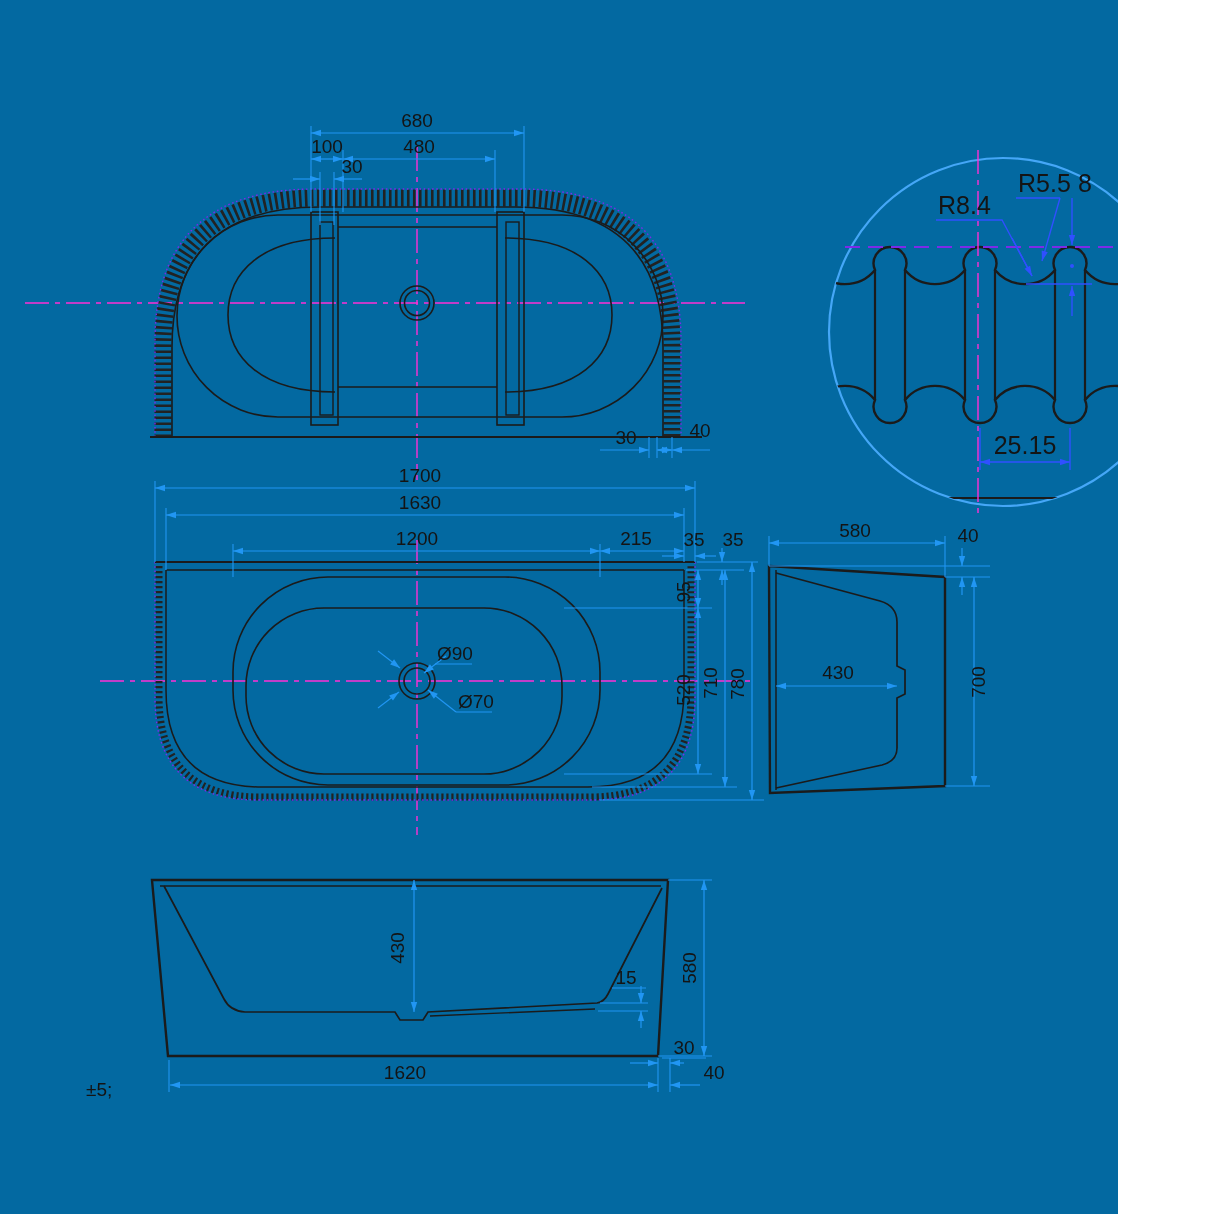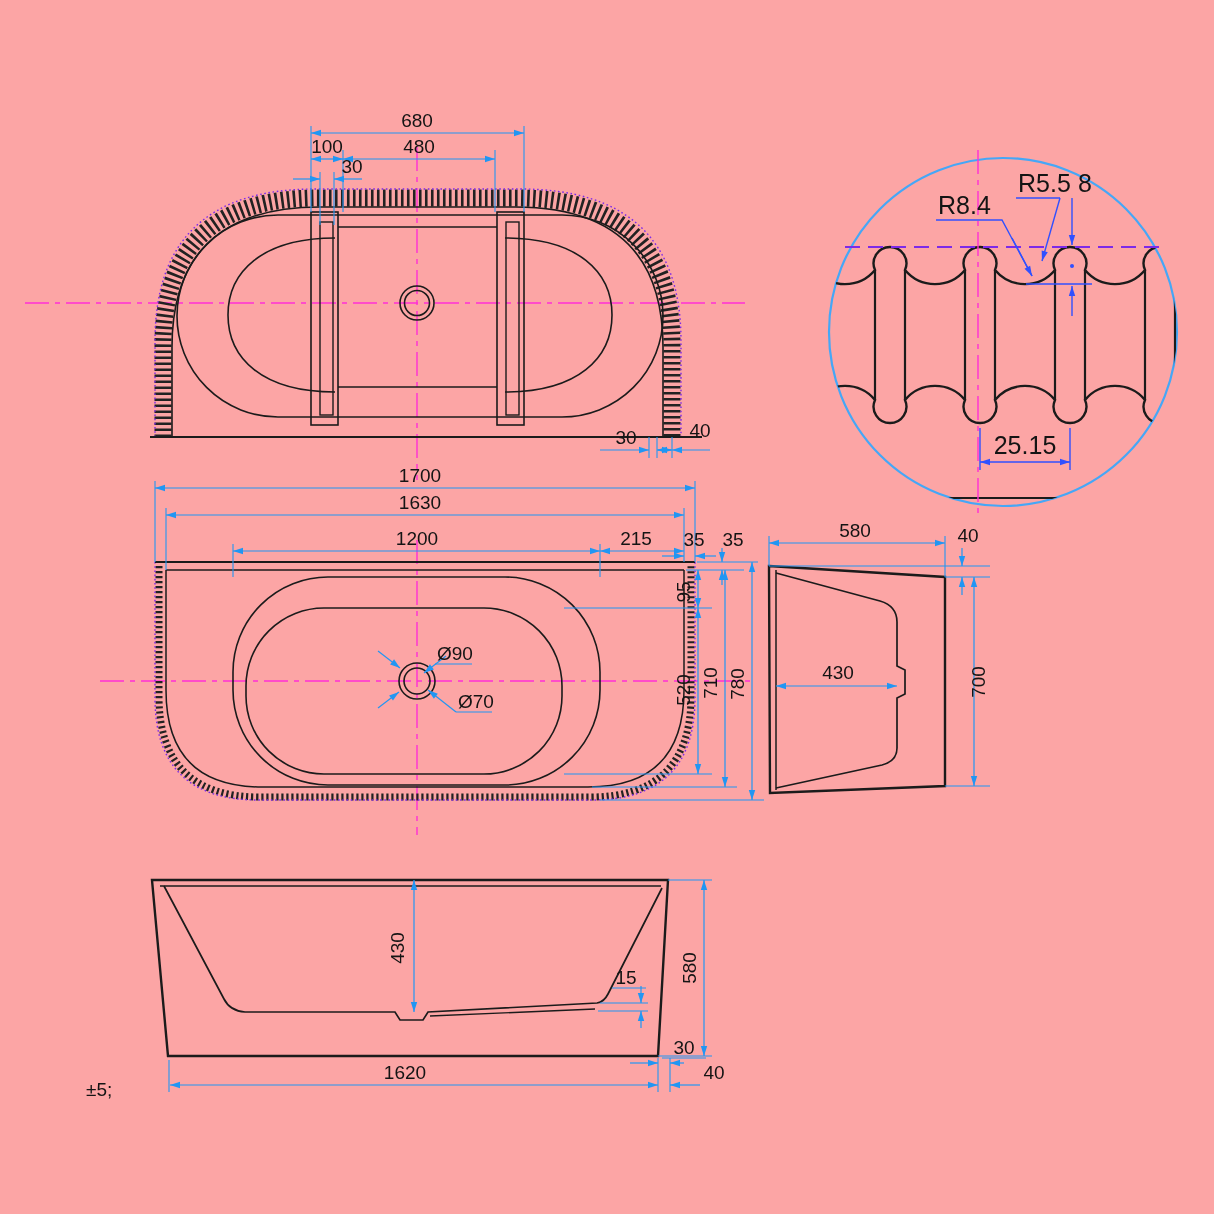--- a/index.html
+++ b/index.html
@@ -1,16 +1,16 @@
 <!DOCTYPE html>
 <html><head>
 <meta charset="utf-8">
 <style>
   html,body{margin:0;padding:0;background:#ffffff;}
-  .page{position:relative;width:1214px;height:1214px;background:#fca5a5;overflow:hidden;
+  .page{position:relative;width:1118px;height:1214px;background:#0369a1;overflow:hidden;
         font-family:"Liberation Sans", sans-serif;}
   svg{position:absolute;left:0;top:0;}
   text{fill:#141414;font-family:"Liberation Sans", sans-serif;font-size:20px;}
   text.small{font-size:19px;}
   text.big{font-size:25px;}
   .geo{stroke:#1b1b1b;fill:none;}
   .dim{stroke:#2196f3;fill:none;stroke-width:1.2;}
   .ext{stroke:#2196f3;fill:none;stroke-width:1.1;}
   .ddim{stroke:#3050ff;fill:none;stroke-width:1.4;}
   .center{stroke:#ff2fd6;fill:none;stroke-width:1.4;stroke-dasharray:24 6 5 6;}

